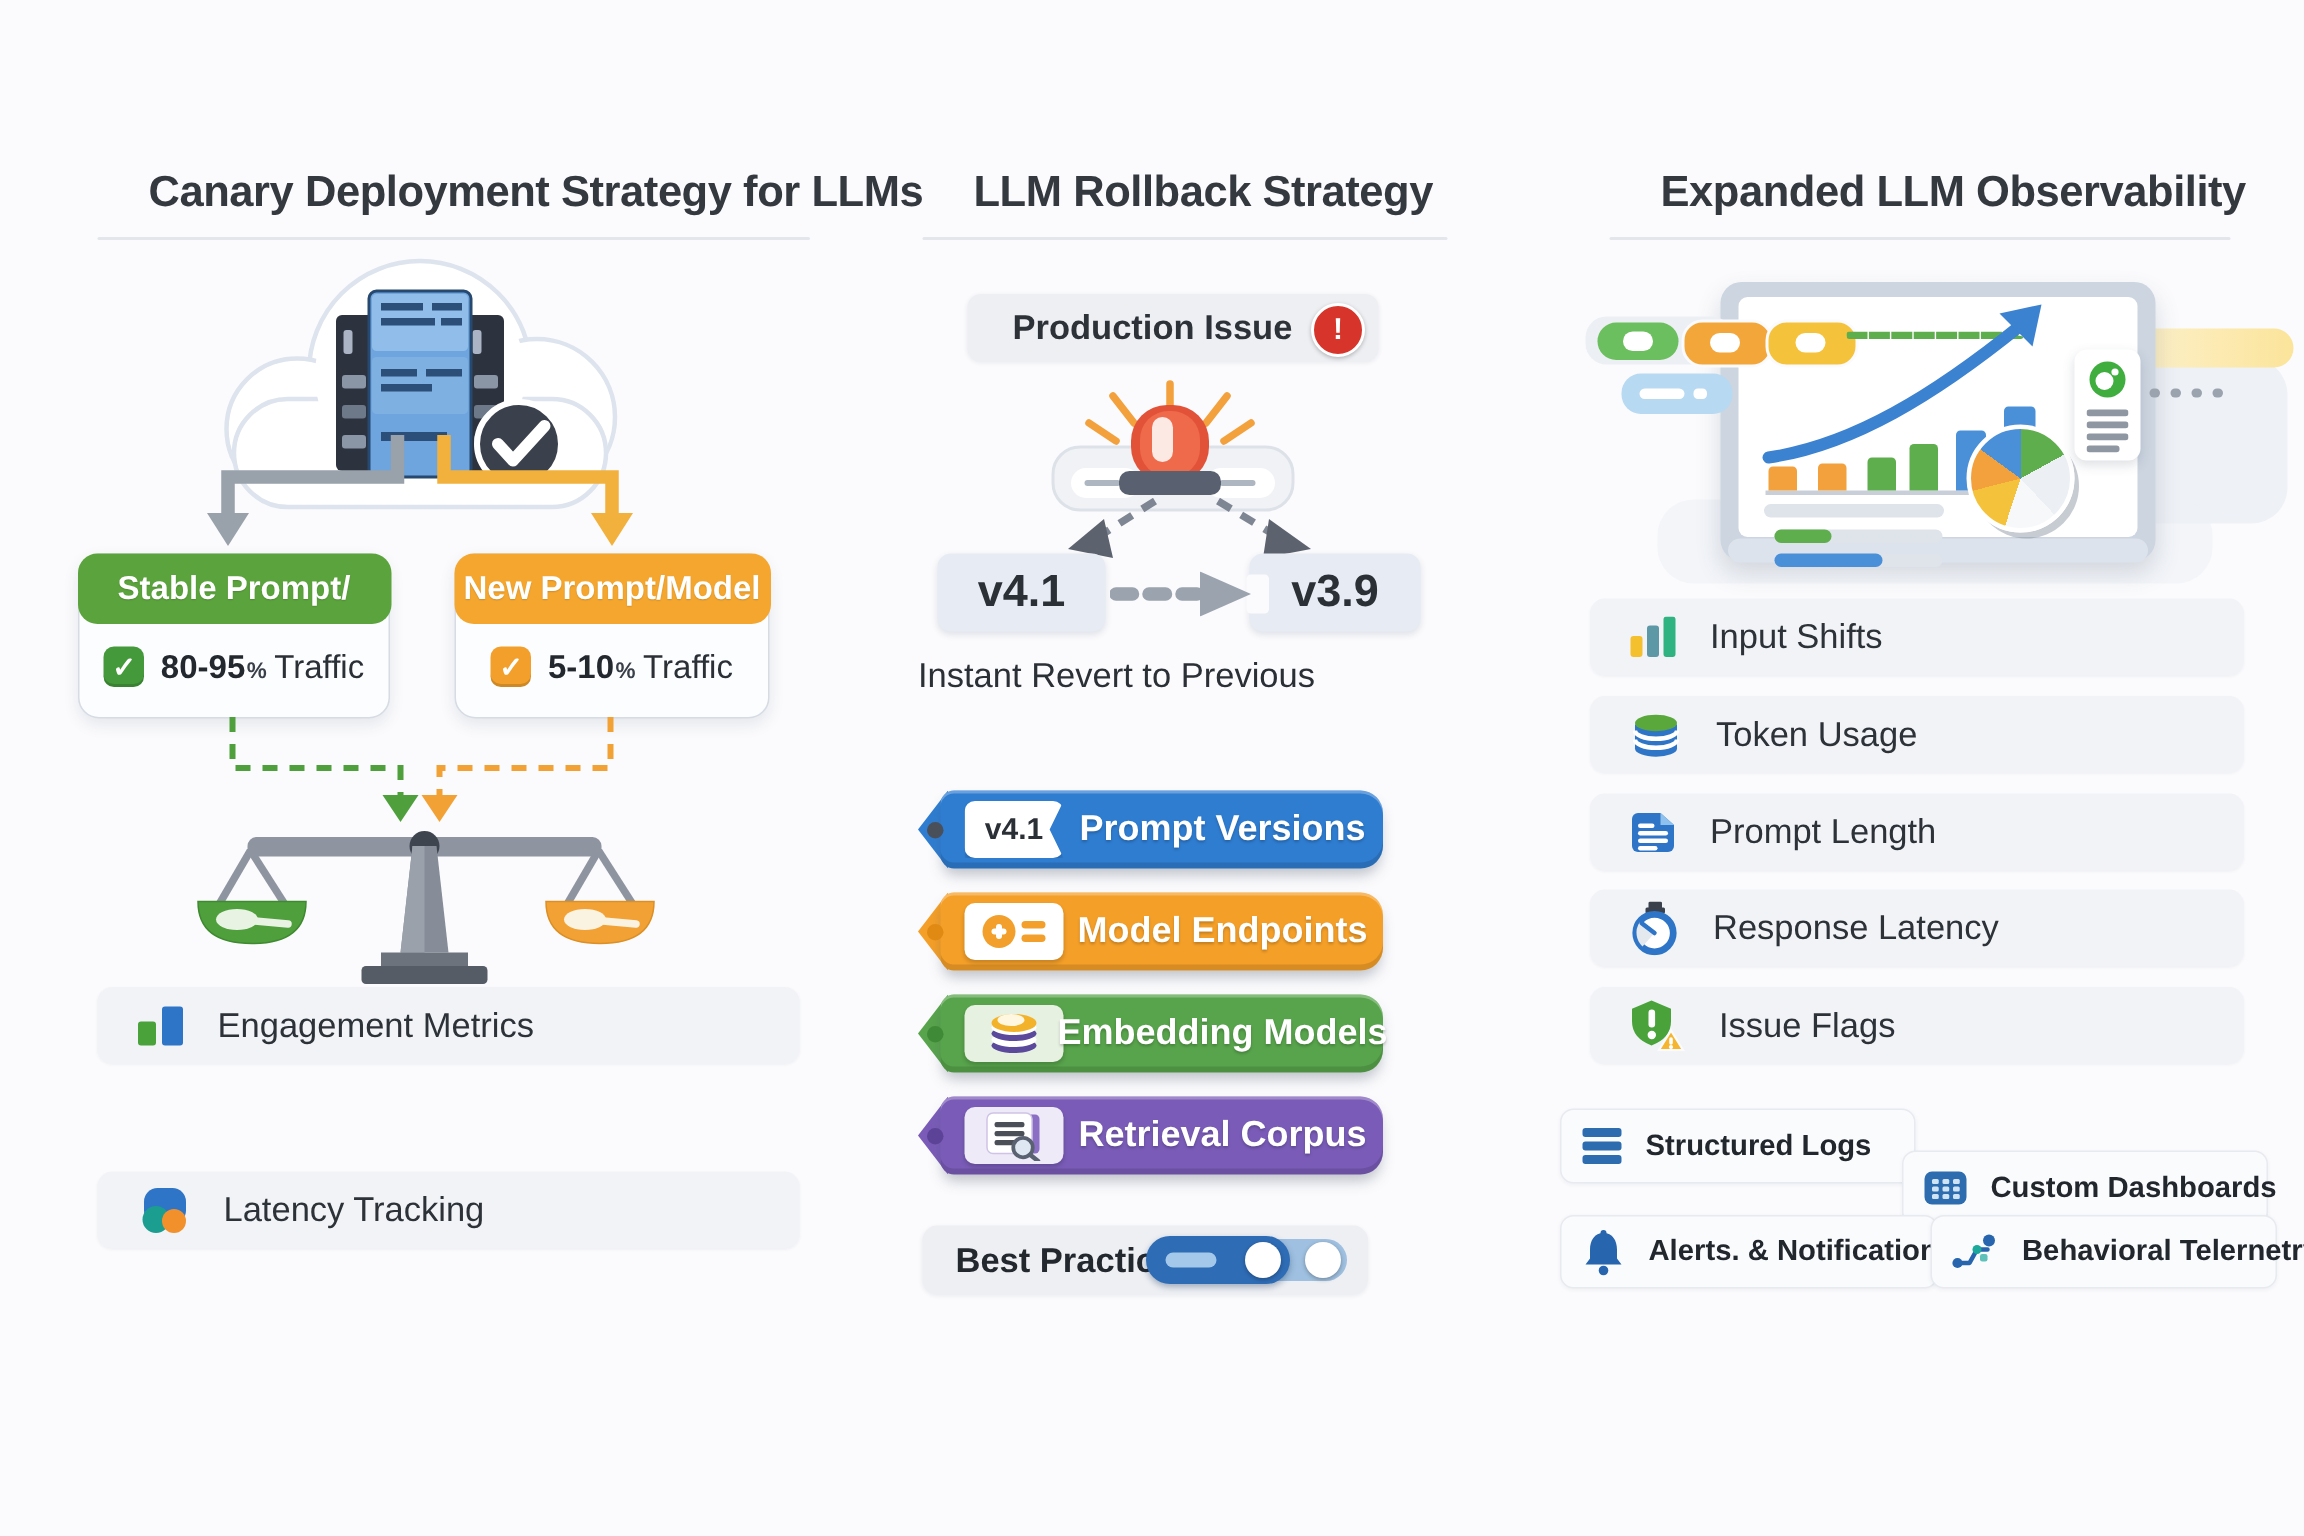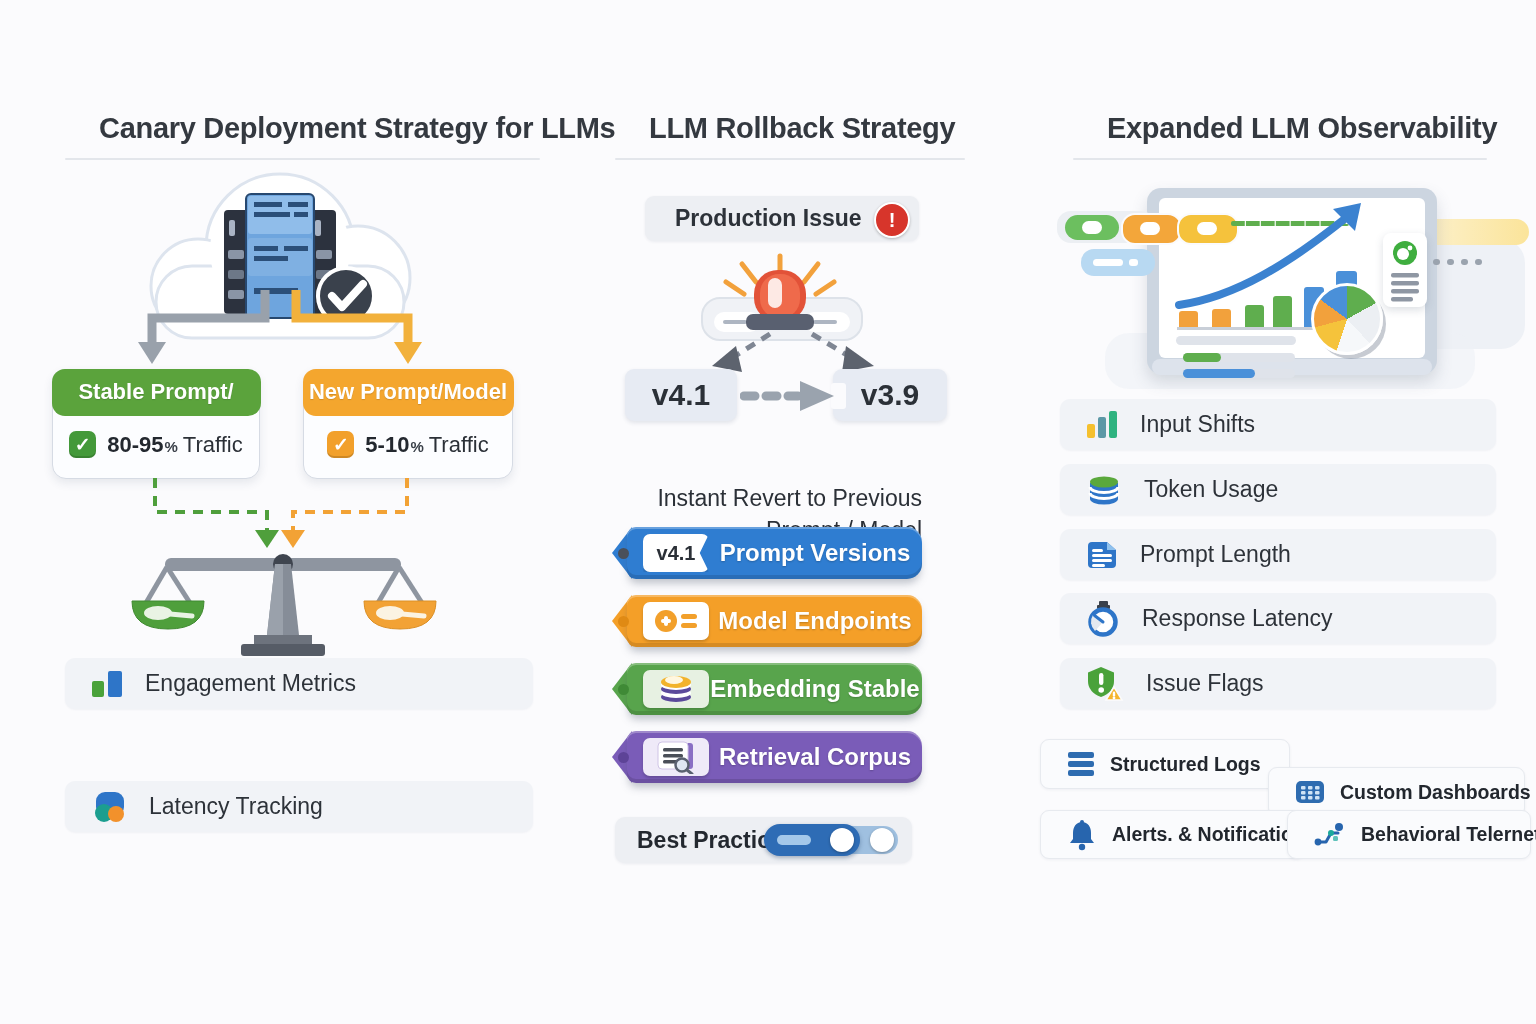--- a/index.html
+++ b/index.html
@@ -29,21 +29,21 @@
   
   .pill-issue{position:absolute;background:#edeff3;border-radius:9px;display:flex;align-items:center;
         box-shadow:0 1px 3px rgba(40,55,90,.08);}
   .pill-issue .lbl{font-size:23px;font-weight:700;color:#2d3239;margin-left:30px;}
   .err-circle{position:absolute;right:9px;top:6px;width:32px;height:32px;border-radius:50%;background:#d7352b;
         border:2px solid #fff;box-shadow:0 1px 3px rgba(0,0,0,.25);display:flex;align-items:center;justify-content:center;
         color:#fff;font-weight:800;font-size:20px;}
   .vbox{position:absolute;background:#e7ebf3;border-radius:9px;display:flex;align-items:center;justify-content:center;
         font-size:30px;font-weight:700;color:#2b3037;box-shadow:0 2px 4px rgba(40,55,90,.12);}
   .vnotch{position:absolute;left:-2px;top:14px;width:15px;height:26px;background:#fbfbfd;border-radius:3px;}
-  .revert{position:absolute;width:310px;text-align:right;font-size:23px;font-weight:500;color:#2b3037;line-height:32px;margin-top:48px;}
+  .revert{position:absolute;width:310px;text-align:left;font-size:23px;font-weight:500;color:#2b3037;line-height:32px;}
 
   .banner{position:absolute;width:310px;height:52px;}
   .banner-point{position:absolute;left:0;top:0;width:20px;height:52px;clip-path:polygon(100% 0,100% 100%,0 50%);}
   .banner-body{position:absolute;left:15px;right:0;top:0;bottom:0;border-radius:9px 15px 15px 9px;
         box-shadow:0 6px 9px -2px rgba(70,80,100,.35), inset 0 2px 0 rgba(255,255,255,.28), inset 0 -4px 0 rgba(0,0,0,.12);}
   .banner-dot{position:absolute;left:6px;top:21px;width:11px;height:11px;border-radius:50%;}
   .banner-tag{position:absolute;left:31px;top:7px;width:66px;height:38px;background:#fff;border-radius:7px;
         display:flex;align-items:center;justify-content:center;font-size:20px;font-weight:600;color:#2b3037;
         box-shadow:0 2px 3px rgba(0,0,0,.18);}
   .banner-tag.notched{clip-path:polygon(0 0,100% 0,86% 50%,100% 100%,0 100%);}
@@ -76,21 +76,21 @@
        background:conic-gradient(from 0deg,#5fae4e 0 17%,#eceff3 17% 38%,#f6f8fa 38% 55%,#f5c33b 55% 71%,#f2a13c 71% 85%,#4a90d9 85% 100%);
        box-shadow:4px 5px 0 -1px rgba(130,140,155,.45);}
   .gdash{position:absolute;left:176px;top:38px;width:118px;border-top:5px dashed #5fae4e;border-radius:2px;}
   .card{position:absolute;left:328px;top:50px;width:44px;height:74px;background:#fff;border-radius:8px;
         box-shadow:0 3px 8px rgba(60,75,100,.18);}
   .dotrow{position:absolute;display:flex;gap:7px;}
   .dotrow i{width:7px;height:6px;border-radius:3px;background:#9aa3ae;}
 
   
   .chip{position:absolute;background:#fafbfd;border:1.5px solid #e7eaef;border-radius:9px;display:flex;align-items:center;
-        padding-left:26px;gap:15px;box-shadow:0 1px 3px rgba(40,55,90,.06);}
+        padding-left:13px;gap:15px;box-shadow:0 1px 3px rgba(40,55,90,.06);}
   .chip .lbl{font-size:19.5px;font-weight:600;color:#22272e;white-space:nowrap;}
 
   .icon{flex:none;display:block;}
 </style>
 </head>
 <body>
 
 <div class="canvas">
 
   <div class="col-title" style="left:65px;top:112px;">Canary Deployment Strategy for LLMs</div>
@@ -248,21 +248,20 @@
     <span class="vnotch"></span>
     <span>v3.9</span>
   </div>
 
   <svg class="abs" style="left:740px;top:381px;" width="96" height="30" viewBox="0 0 96 30">
     <line x1="4" y1="15" x2="58" y2="15" stroke="#9aa3ae" stroke-width="9" stroke-dasharray="11 11" stroke-linecap="round"></line>
     <polygon points="60,0 94,15 60,30" fill="#9aa3ae"></polygon>
   </svg>
 
   <div class="revert" style="left:612px;top:434px;">Instant Revert to Previous</div>
-  <div class="revert" style="left:612px;top:466px;">Prompt / Model</div>
 
   <div class="banner" style="left:612px;top:527px;">
     <div class="banner-point" style="background-color: rgb(47, 125, 209);"></div>
     <div class="banner-body" style="background-color: rgb(47, 125, 209);"></div>
     <div class="banner-dot" style="background-color: rgb(74, 80, 90);"></div>
     <div class="banner-tag notched">v4.1</div>
     <div class="banner-lbl">Prompt Versions</div>
   </div>
 
   <div class="banner" style="left:612px;top:595px;">
@@ -288,21 +287,21 @@
     <div class="banner-tag" style="background:#e7f1e2;">
       <svg width="44" height="32" viewBox="0 0 44 32">
         <ellipse cx="22" cy="24" rx="15" ry="5" fill="#5b4a9b"></ellipse>
         <ellipse cx="22" cy="20" rx="15" ry="5" fill="#ffffff"></ellipse>
         <ellipse cx="22" cy="16" rx="15" ry="5" fill="#5b4a9b"></ellipse>
         <ellipse cx="22" cy="12" rx="15" ry="5" fill="#ffffff"></ellipse>
         <ellipse cx="22" cy="9" rx="15" ry="6" fill="#f2b32b"></ellipse>
         <ellipse cx="20" cy="7" rx="9" ry="4" fill="#fff7e0"></ellipse>
       </svg>
     </div>
-    <div class="banner-lbl">Embedding Stable</div>
+    <div class="banner-lbl">Embedding Models</div>
   </div>
 
   <div class="banner" style="left:612px;top:731px;">
     <div class="banner-point" style="background-color: rgb(122, 92, 184);"></div>
     <div class="banner-body" style="background-color: rgb(122, 92, 184);"></div>
     <div class="banner-dot" style="background-color: rgb(93, 67, 151);"></div>
     <div class="banner-tag" style="background:#efeaf8;">
       <svg width="44" height="34" viewBox="0 0 44 34">
         <rect x="30" y="3" width="9" height="26" rx="3" fill="#8a6fc4"></rect>
         <rect x="4" y="2" width="30" height="27" rx="4" fill="#ffffff" stroke="#cfc4e6"></rect>

